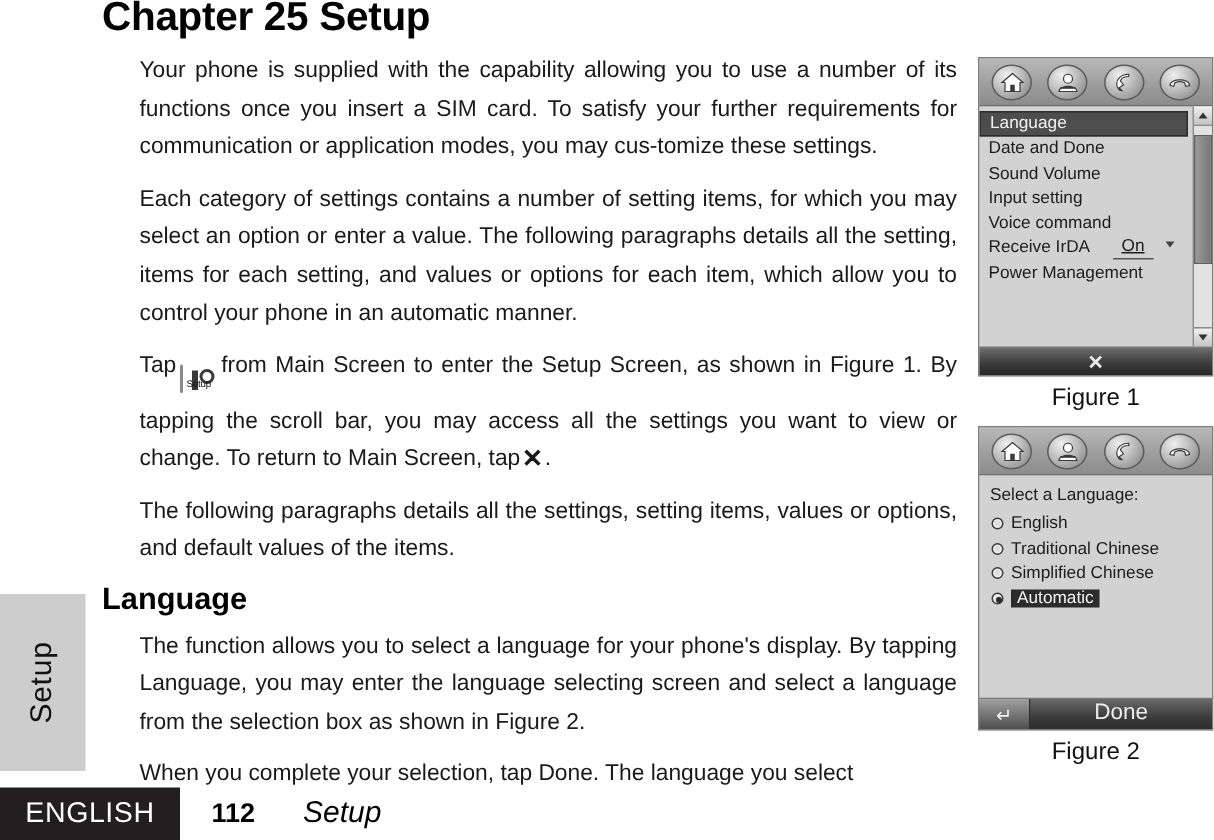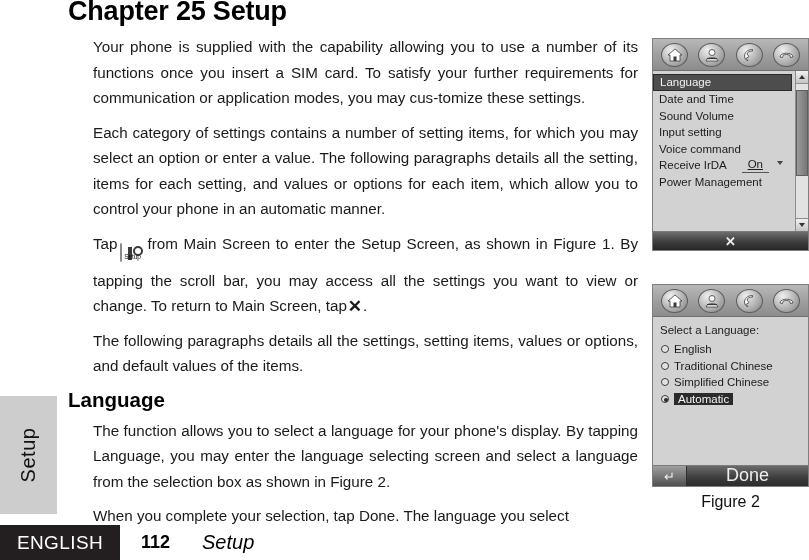--- a/index.html
+++ b/index.html
@@ -298,23 +298,23 @@
     width: 34px;
     background: linear-gradient(180deg,#a0a0a0,#4f4f4f);
     border-right: 1px solid #2e2e2e;
     display: flex; align-items: center; justify-content: center;
     color: #f0f0f0;
     font-size: 13px;
   }
   .done-btn {
     flex: 1;
     background: linear-gradient(180deg,#6a6a6a 0%,#3c3c3c 60%,#2c2c2c 100%);
-    display: flex; align-items: flex-end; justify-content: center;
+    display: flex; align-items: flex-start; justify-content: center;
     color: #ededed;
-    font-size: 18px;
+    font-size: 15px;
   }
   .fig-caption {
     text-align: center;
     font-size: 16px;
     margin-top: 6px;
     color: #111;
   }
 </style>
 </head>
 <body>
@@ -372,21 +372,21 @@
             </svg>
         </div>
       </div>
 
       <div class="dev-body1">
         <div class="list-area">
           <div class="list-item selected">
             <span>Language</span>
           </div>
           <div class="list-item">
-            <span>Date and Time</span>
+            <span>Date and Done</span>
           </div>
           <div class="list-item">
             <span>Sound Volume</span>
           </div>
           <div class="list-item">
             <span>Input setting</span>
           </div>
           <div class="list-item">
             <span>Voice command</span>
           </div>
@@ -409,20 +409,21 @@
           <div class="sb-btn bottom">
               <span class="sb-arrow down"></span>
             </div>
         </div>
       </div>
 
       <div class="dev-bottombar">
         <span class="xmark">✕</span>
       </div>
     </div>
+    <div class="fig-caption">Figure 1</div>
   </div>
 
   <div class="figure fig2">
     <div class="device">
 
       <div class="dev-toolbar">
         <div class="tb-icon">
           <svg width="16" height="14" viewBox="0 0 16 14">
               <path d="M8 1 L15 7 L13 7 L13 13 L3 13 L3 7 L1 7 Z" fill="#ffffff" stroke="#3a3a3a" stroke-width="0.8"></path>
               <rect x="6.5" y="8.5" width="3" height="4.5" fill="#3a3a3a"></rect>

